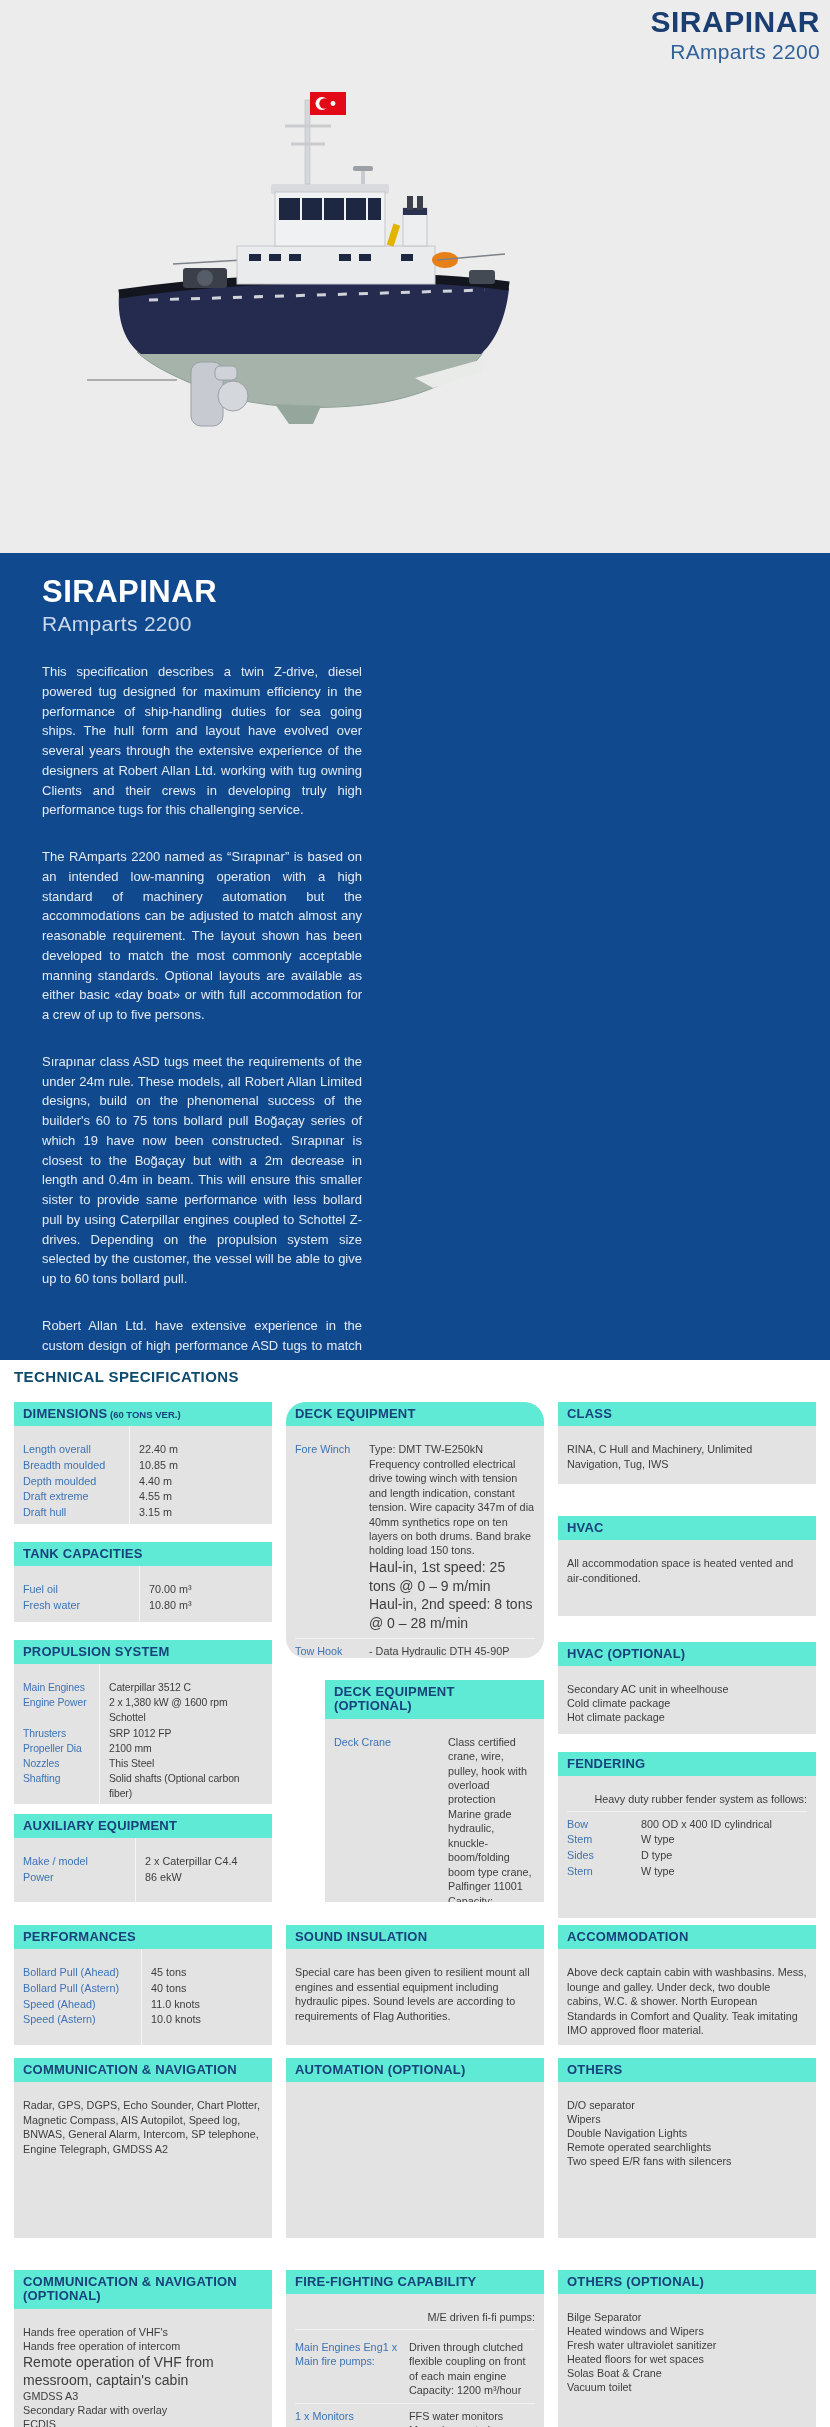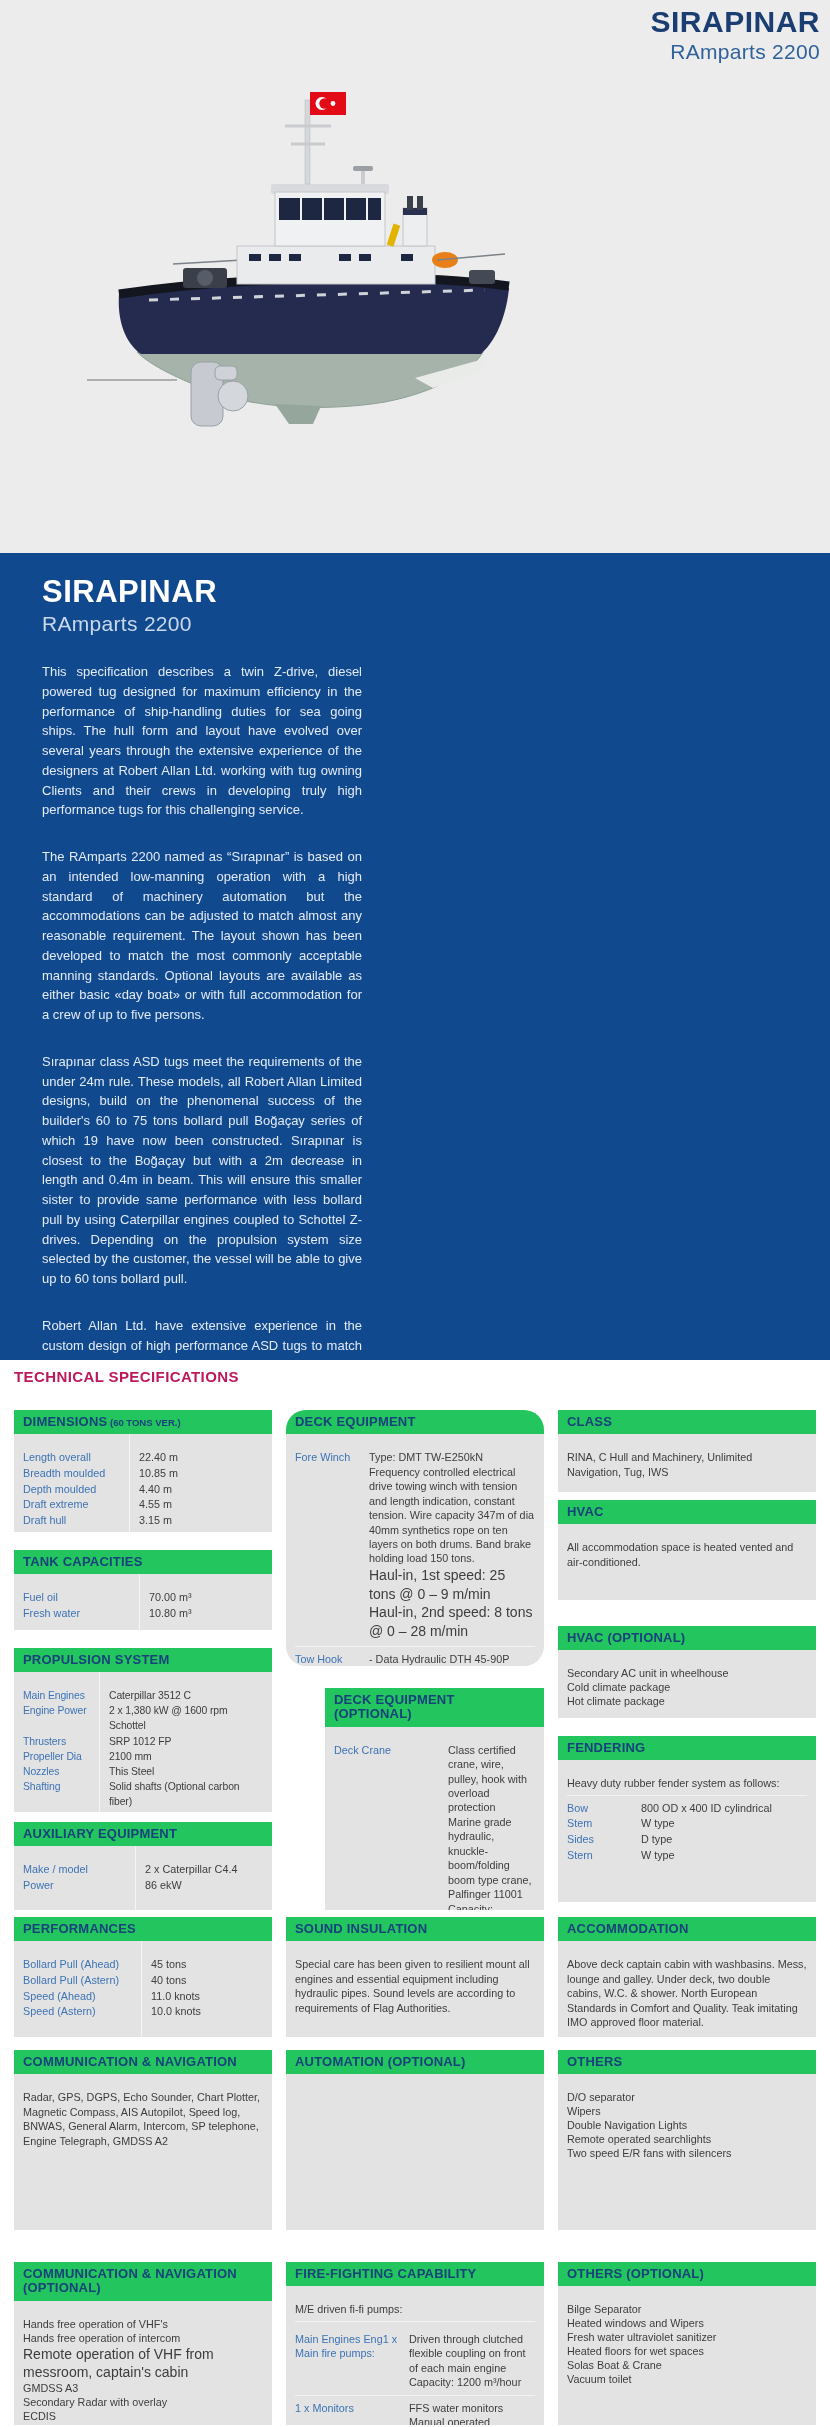--- a/index.html
+++ b/index.html
@@ -15,37 +15,37 @@
 
   
   .hero{height:807px;background:#11498e;padding:22px 40px 0 42px;box-sizing:border-box;overflow:hidden;}
   .hero-title{font-size:31px;font-weight:bold;color:#ffffff;letter-spacing:.5px;line-height:1.1;}
   .hero-sub{font-size:21px;color:#c9d9eb;margin-top:3px;letter-spacing:.3px;}
   .hero-paras{margin-top:26px;width:320px;}
   .hero-paras p{margin:0 0 27px 0;font-size:13px;line-height:1.52;color:#e3ebf5;text-align:justify;}
 
   
   .specs{padding:8px 14px 0 14px;background:#fff;}
-  .specs-title{font-size:15px;font-weight:bold;color:#be185d;letter-spacing:.4px;height:22px;margin-bottom:20px;}
+  .specs-title{font-size:15px;font-weight:bold;color:#0c4a6e;letter-spacing:.4px;height:22px;margin-bottom:12px;}
   .spec-cols{display:grid;grid-template-columns:repeat(3,1fr);gap:14px;}
   .spec-col{display:flex;flex-direction:column;}
   .spec-row{display:grid;grid-template-columns:repeat(3,1fr);gap:14px;}
   .row-2{margin-top:7px;} .row-2 .tbl{height:120px;}
   .row-3{margin-top:13px;} .row-3 .tbl{height:180px;}
   .row-4{margin-top:32px;border-radius:9px;} .row-4 .tbl{height:163px;}
 
   .tbl{background:#e3e3e3;overflow:hidden;box-sizing:border-box;}
-  .tbl-h{background:#22c55e;color:#17427c;font-weight:bold;font-size:13px;
+  .tbl-h{background:#5eead4;color:#17427c;font-weight:bold;font-size:13px;
          padding:5px 9px;letter-spacing:.2px;line-height:1.1;}
   .tbl-h .sfx{font-size:9.5px;letter-spacing:0;}
   .tbl-b{padding:16px 9px;font-size:10.8px;line-height:1.34;color:#3d3d3d;position:relative;height:calc(100% - 24px);box-sizing:border-box;}
   .tbl-b .txt{text-align:left;}
   .tbl-b .line{line-height:1.3;}
   .tbl-b .line.small,.vline.small{font-size:14px;}
-  .tbl-b .intro{margin-bottom:5px;padding-bottom:4px;}
+  .tbl-b .intro{margin-bottom:5px;padding-bottom:4px;text-align:right;}
   .intro.ruled{border-bottom:1px solid #f2f2f2;}
 
   
   .kvb::before{content:'';position:absolute;top:0;bottom:0;width:1px;background:#f5f5f5;
                left:calc(var(--lw) + 9px);}
   .kvr{display:flex;line-height:1.45;}
   .kl{width:var(--lw);flex:none;color:#3d73b5;}
   .kr{flex:1;padding-left:10px;}
 
   
@@ -56,21 +56,21 @@
   .dv{flex:1;padding-left:10px;}
 
   
   .tbl-dimensions{--lw:106px;height:122px;margin-bottom:18px;}
   .tbl-tank-capacities{--lw:116px;height:80px;margin-bottom:18px;}
   .tbl-propulsion-system{--lw:76px;height:164px;margin-bottom:10px;}
   .tbl-propulsion-system .tbl-b{font-size:10.4px;letter-spacing:-.1px;}
   .tbl-auxiliary-equipment{--lw:112px;height:88px;}
   .tbl-deck-equipment{--lw2:64px;height:256px;margin-bottom:22px;border-radius:20px;}
   .tbl-deck-equipment-optional{--lw2:104px;height:222px;margin-left:39px;}
-  .tbl-class{height:82px;margin-bottom:8px;}
+  .tbl-class{height:82px;margin-bottom:32px;}
   .tbl-hvac{height:100px;margin-bottom:26px;}
   .tbl-hvac-optional{height:92px;margin-bottom:18px;}
   .tbl-fendering{--lw:64px;height:166px;}
   .tbl-performances{--lw:118px;}
   .tbl-fire-fighting-capability{--lw2:104px;}
   .tbl-communication-navigation-optional .tbl-b{line-height:1.3;}
 </style>
 </head>
 <body>
 

